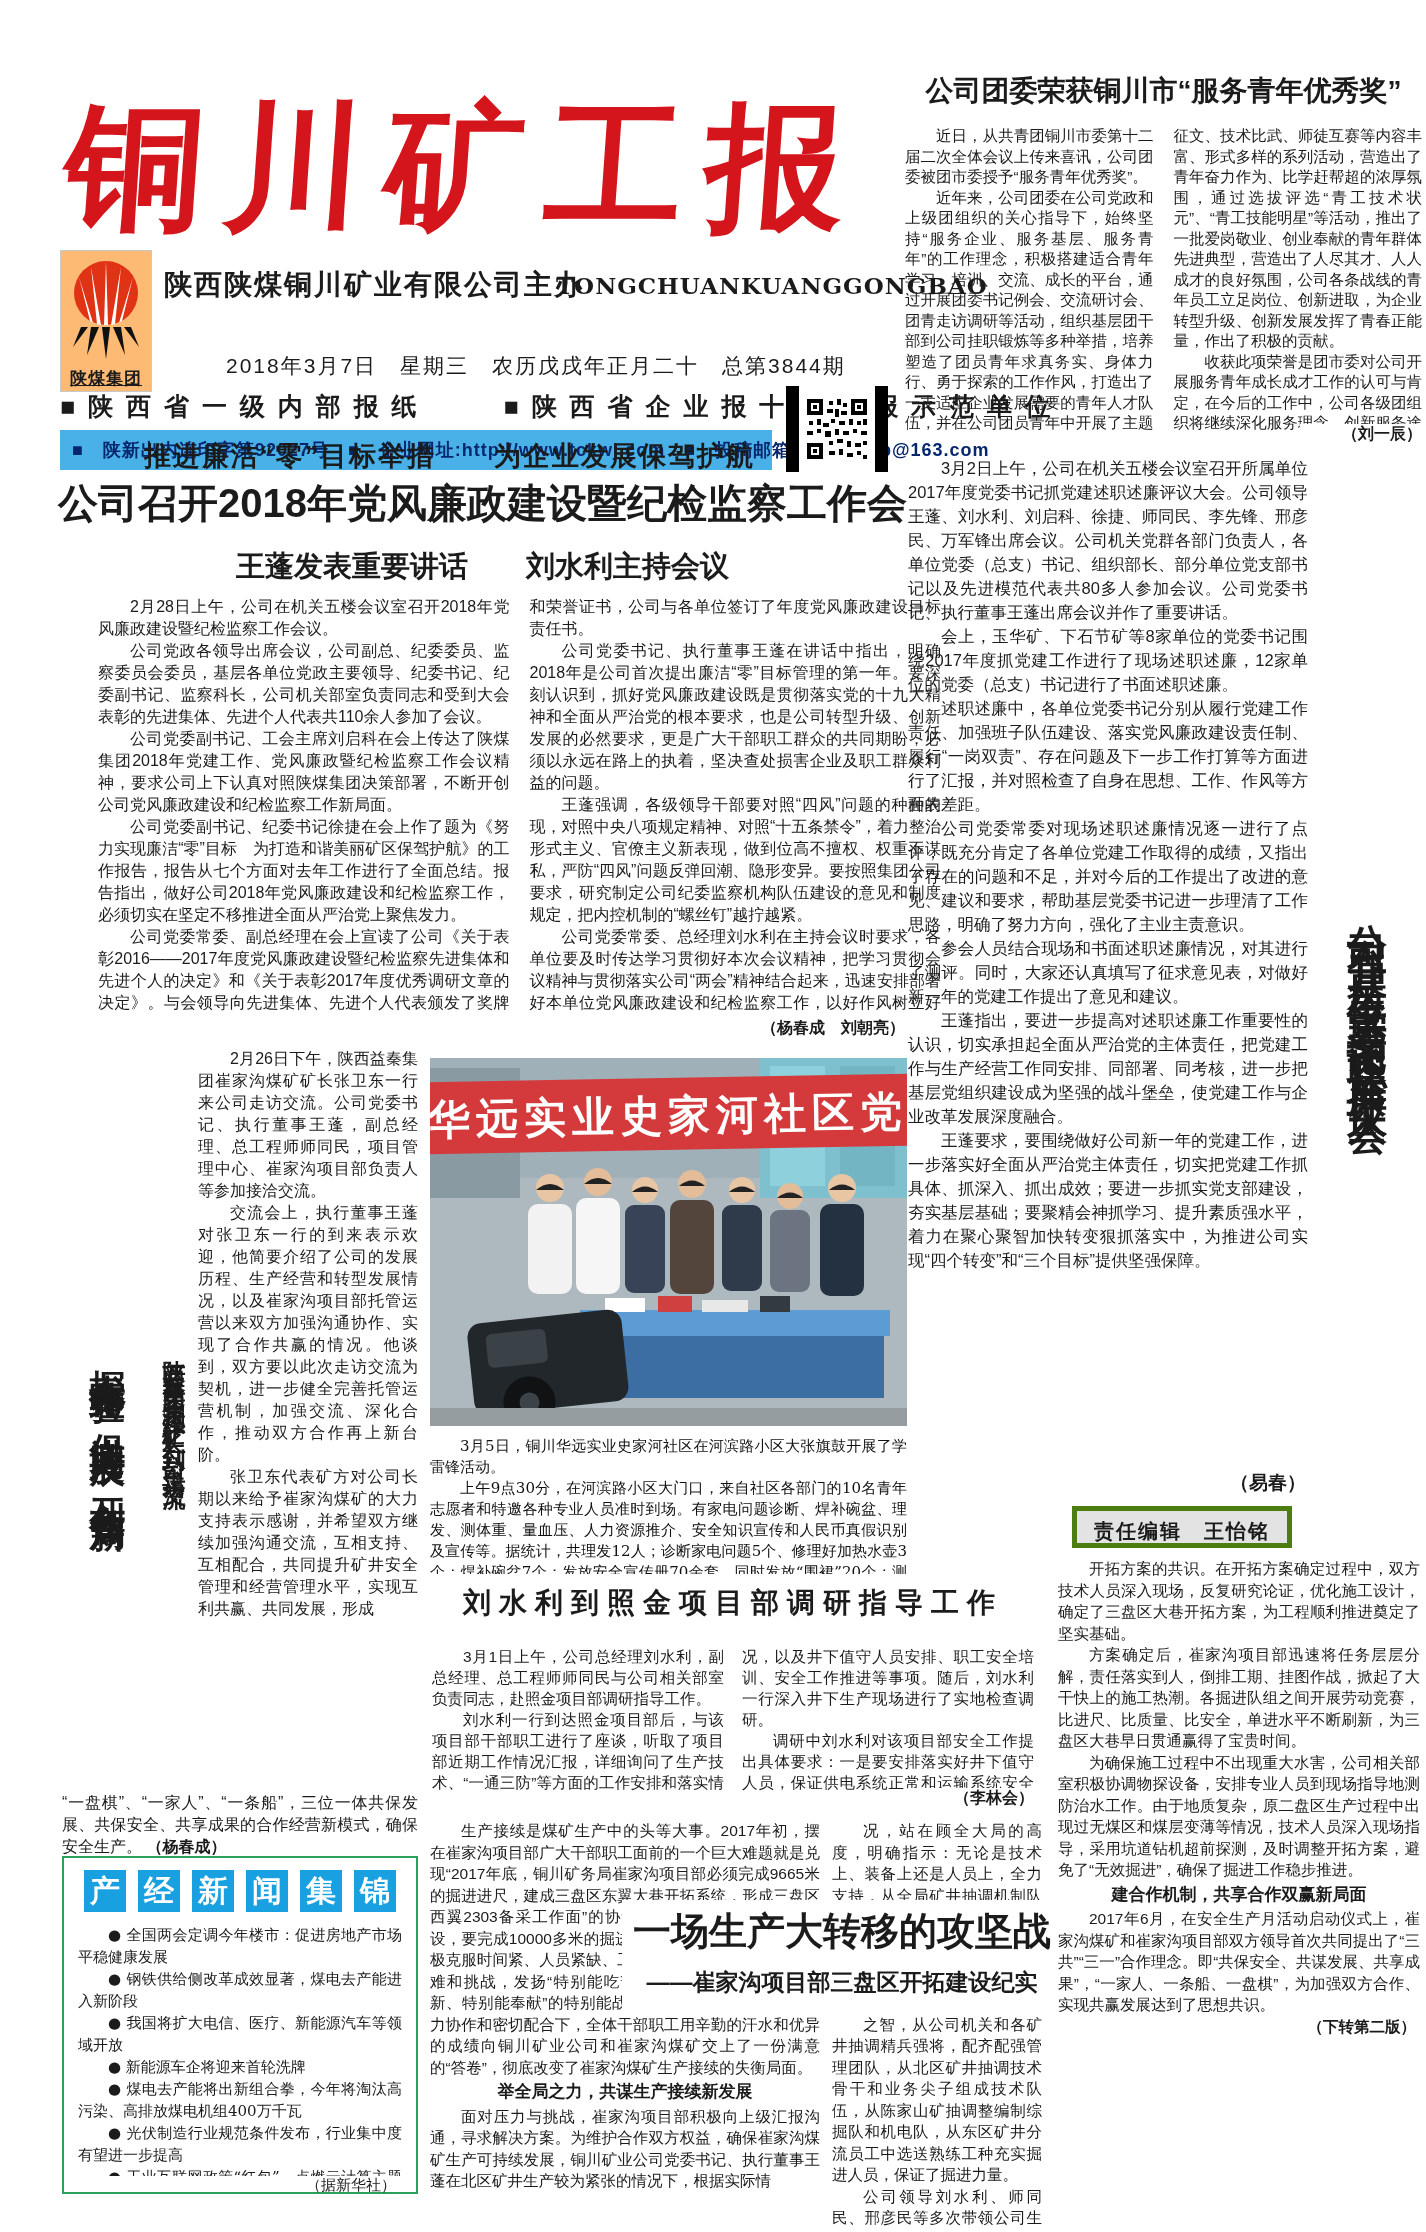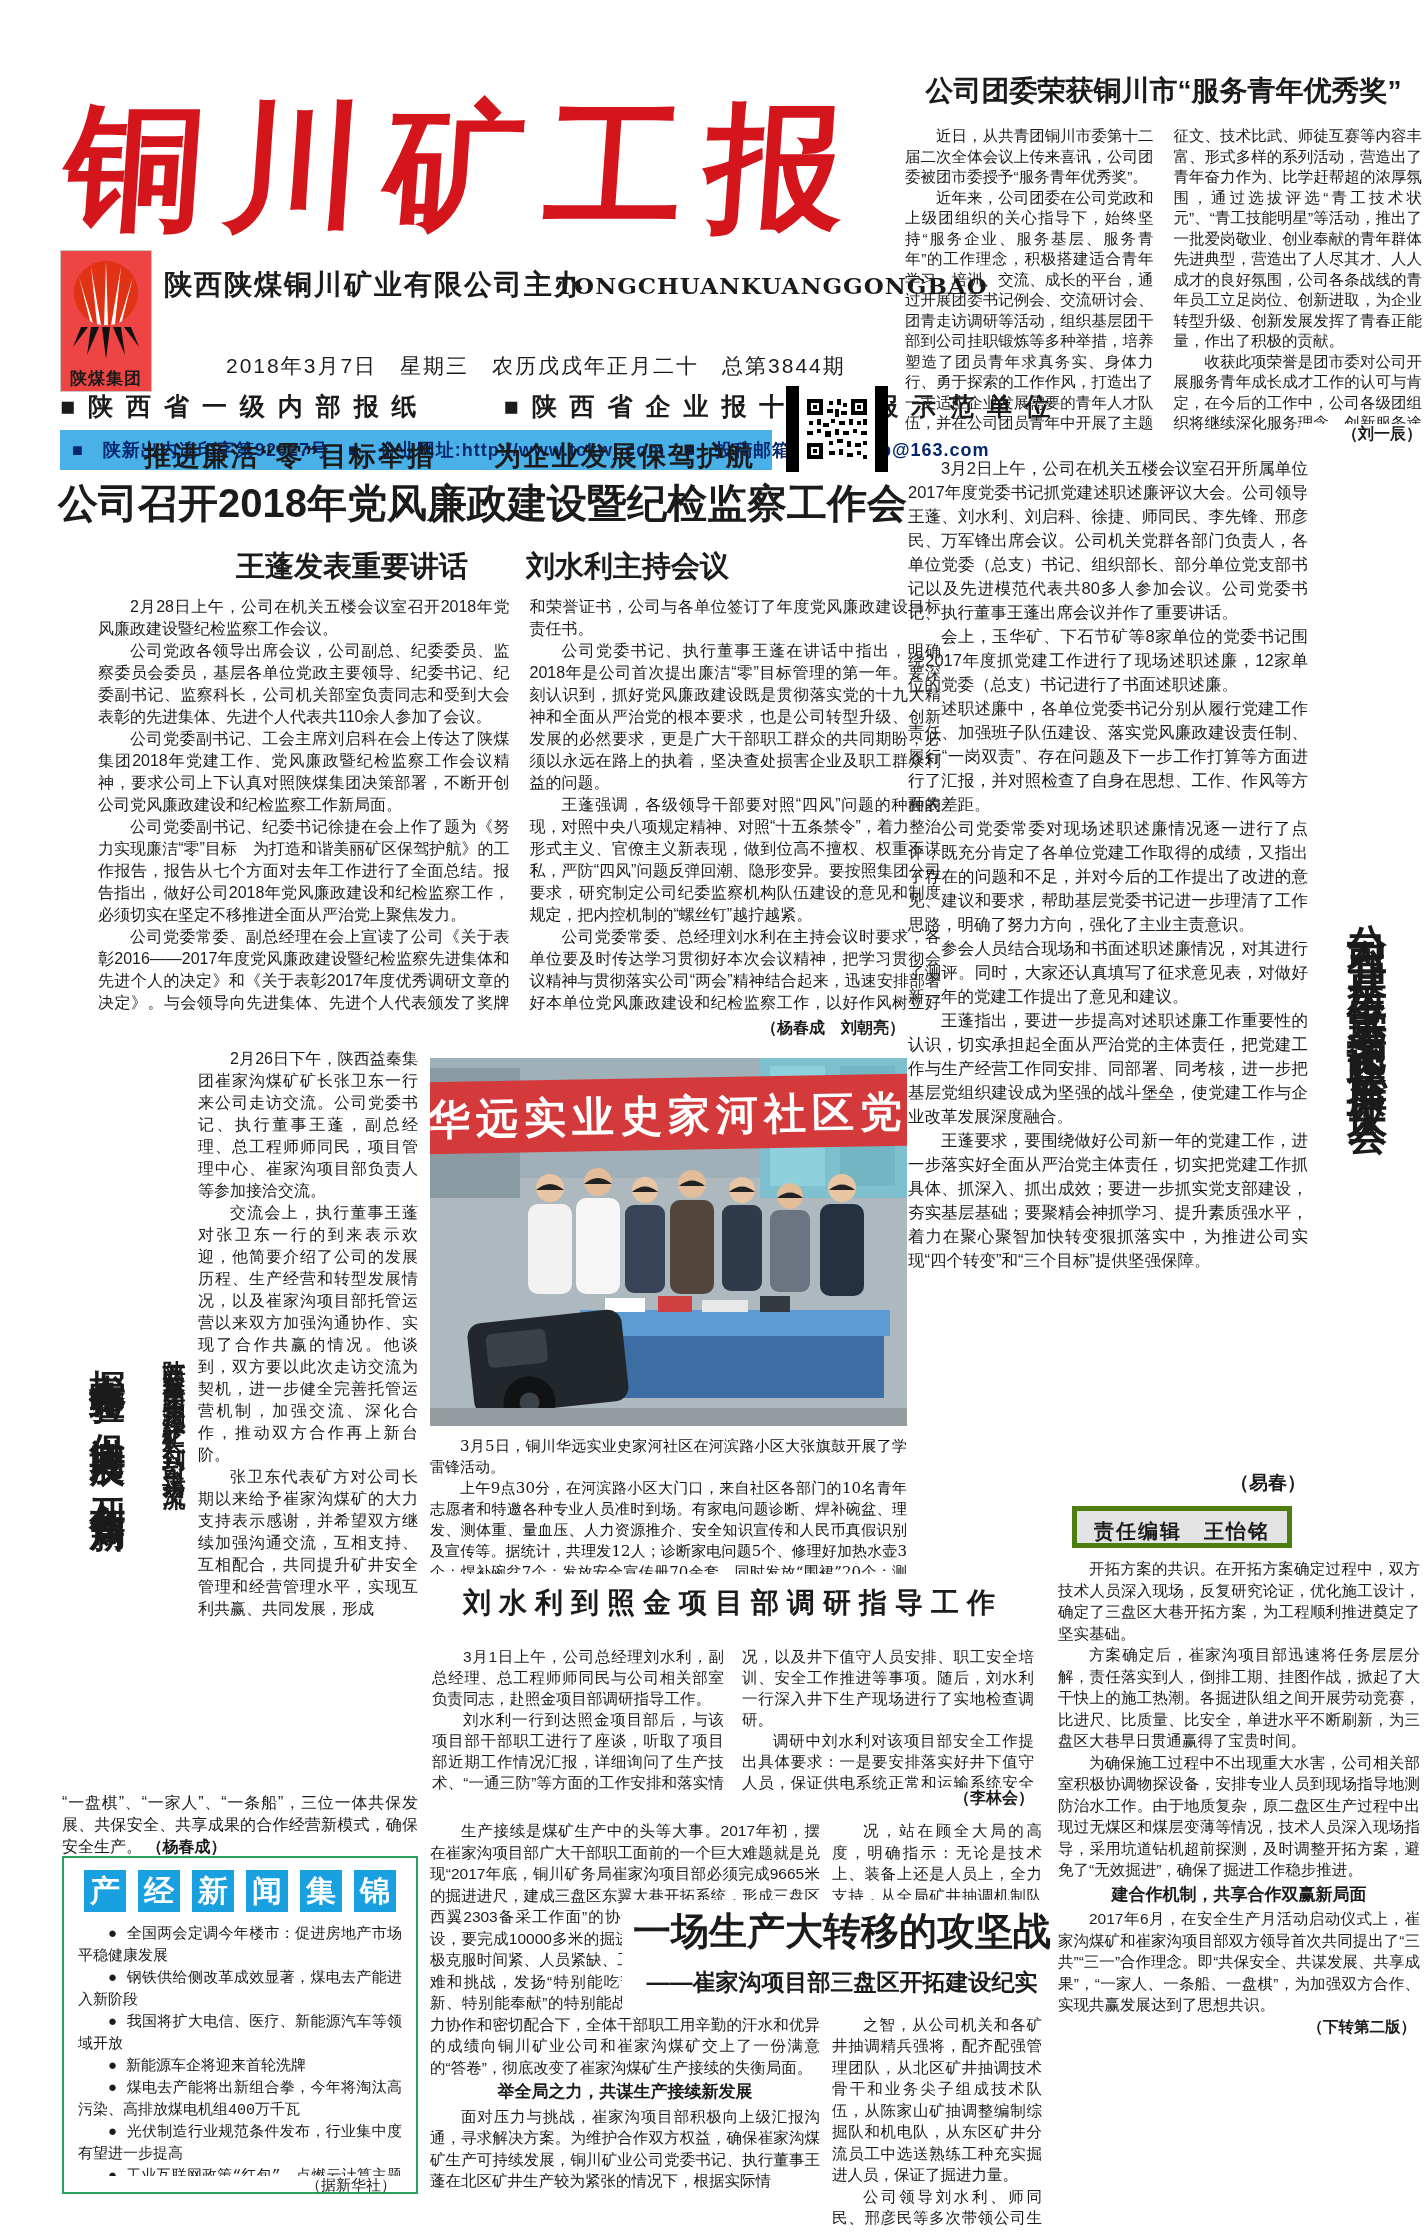--- a/index.html
+++ b/index.html
@@ -14,21 +14,21 @@
   .body-text { text-align:justify; overflow:hidden; }
   .byline { font-weight:bold; }
   .byline-abs { position:absolute; right:6px; bottom:2px; background:#fff; padding-left:10px; font-weight:bold; }
 
   
   .mast-title {
     font-family:"DejaVu Serif", serif; font-weight:900; color:#d4151c;
     font-size:138px; letter-spacing:22px; line-height:190px; white-space:nowrap;
     transform:skewX(-4deg);
   }
-  .logo-box { border:1px solid #c9c9c9; background:#ef4444; text-align:center; padding-top:4px; }
+  .logo-box { border:1px solid #c9c9c9; background:#fdba74; text-align:center; padding-top:4px;text-decoration:underline; }
   .logo-label { font-weight:bold; font-size:17px; letter-spacing:1px; }
   .sponsor { font-weight:bold; font-size:28px; letter-spacing:2px; }
   .pinyin { font-family:"DejaVu Serif", serif; font-weight:bold; font-size:23px; letter-spacing:1px; }
   .dateline { font-size:21px; letter-spacing:2px; font-weight:500; }
   .honors { font-weight:bold; font-size:25px; letter-spacing:3px; white-space:nowrap; }
   .bluebar {
     background:#49b1e8; color:#06266e; font-weight:bold; font-size:18px;
     line-height:40px; padding-left:12px; letter-spacing:1px; white-space:nowrap;
   }
   .qr-wrap { border-left:13px solid #000; border-right:13px solid #000; background:#fff;
@@ -59,21 +59,21 @@
   .caption p { text-indent:2em; text-align:justify; }
 
   
   .editor-box { background:#e3e3e3; border:5px solid #4d7c0f; text-align:center;
     font-size:20px; font-weight:bold; line-height:40px; letter-spacing:2px; }
   .green-box { border:2px solid #2aa05a; padding:12px 14px 8px 14px; background:#fff; }
   .digest-head { display:flex; justify-content:center; gap:12px; margin-bottom:12px; }
   .digest-sq { width:42px; height:42px; background:#19a0e0; color:#fff; font-weight:bold;
     font-size:30px; display:inline-flex; align-items:center; justify-content:center; }
   .digest-list { font-family:"DejaVu Serif", serif; font-size:15px; line-height:22px; overflow:hidden; }
-  .digest-item { text-indent:2em; text-align:justify;font-family:Liberation Mono, monospace; }
+  .digest-item { text-indent:2em; text-align:justify; }
   .digest-item::before { content:"●  "; }
   .digest-source { font-family:"DejaVu Serif", serif; font-size:15px; text-align:right; padding-right:6px; }
 
   .jump-note { font-weight:bold; text-align:right; padding-right:4px; }
 </style>
 </head>
 <body>
 
 <div id="page">
 

